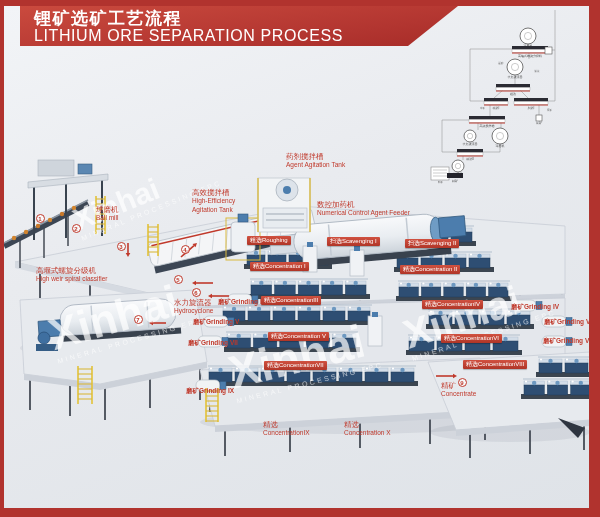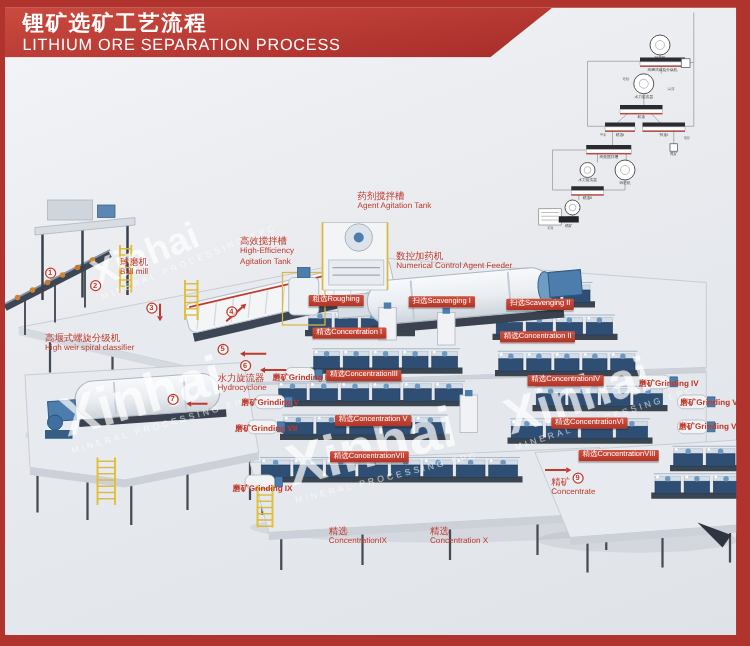--- a/index.html
+++ b/index.html
@@ -2,26 +2,26 @@
 <html><head>
 <meta charset="utf-8">
 <style>
   html,body{margin:0;padding:0;background:#888;}
   body{font-family:"Liberation Sans",sans-serif;}
   #frame{position:relative;width:600px;height:517px;background:#b1332e;overflow:hidden;}
   #canvas-bg{position:absolute;left:4px;top:6px;width:585px;height:502px;
     background:linear-gradient(160deg,#f2f4f7 0%,#e9ebef 40%,#dfe3e8 100%);}
   #scene{position:absolute;left:0;top:0;width:600px;height:517px;}
   #labels{position:absolute;left:0;top:0;width:600px;height:517px;}
-  #banner{position:absolute;left:4px;top:6px;width:438px;height:40px;box-sizing:border-box;
+  #banner{position:absolute;left:20px;top:6px;width:438px;height:40px;box-sizing:border-box;
     padding:3px 0 2px 14px;color:#fff;
     background:linear-gradient(173deg,#ca4a3e 0%,#b23530 70%,#a72c28 100%);
     clip-path:polygon(0 0,100% 0,calc(100% - 50px) 100%,0 100%);}
   #banner .zh{font-size:17px;font-weight:bold;letter-spacing:1.5px;line-height:19px;}
-  #banner .en{font-size:13px;letter-spacing:.6px;margin-top:1px;line-height:13px;}
+  #banner .en{font-size:16px;letter-spacing:.6px;margin-top:1px;line-height:13px;}
   .fs{position:absolute;background:#b1332e;}
   .wm{position:absolute;color:rgba(255,255,255,.62);font-weight:bold;pointer-events:none;
       text-shadow:0 0 1px rgba(255,255,255,.25);}
   .wm .sub{display:block;font-size:7px;letter-spacing:2.5px;font-weight:normal;
       color:rgba(255,255,255,.55);margin-top:-2px;}
   .eq-label{position:absolute;color:#c0392b;font-size:6.5px;line-height:1.25;white-space:nowrap;}
   .eq-label .zh{font-size:7.5px;font-weight:normal;display:block;}
   .eq-label .en{display:block;}
   .grind-label{position:absolute;color:#c0392b;font-size:6.5px;font-weight:bold;white-space:nowrap;}
   .pbar{position:absolute;background:linear-gradient(#d05140,#b03527);color:#fff;font-size:6px;

